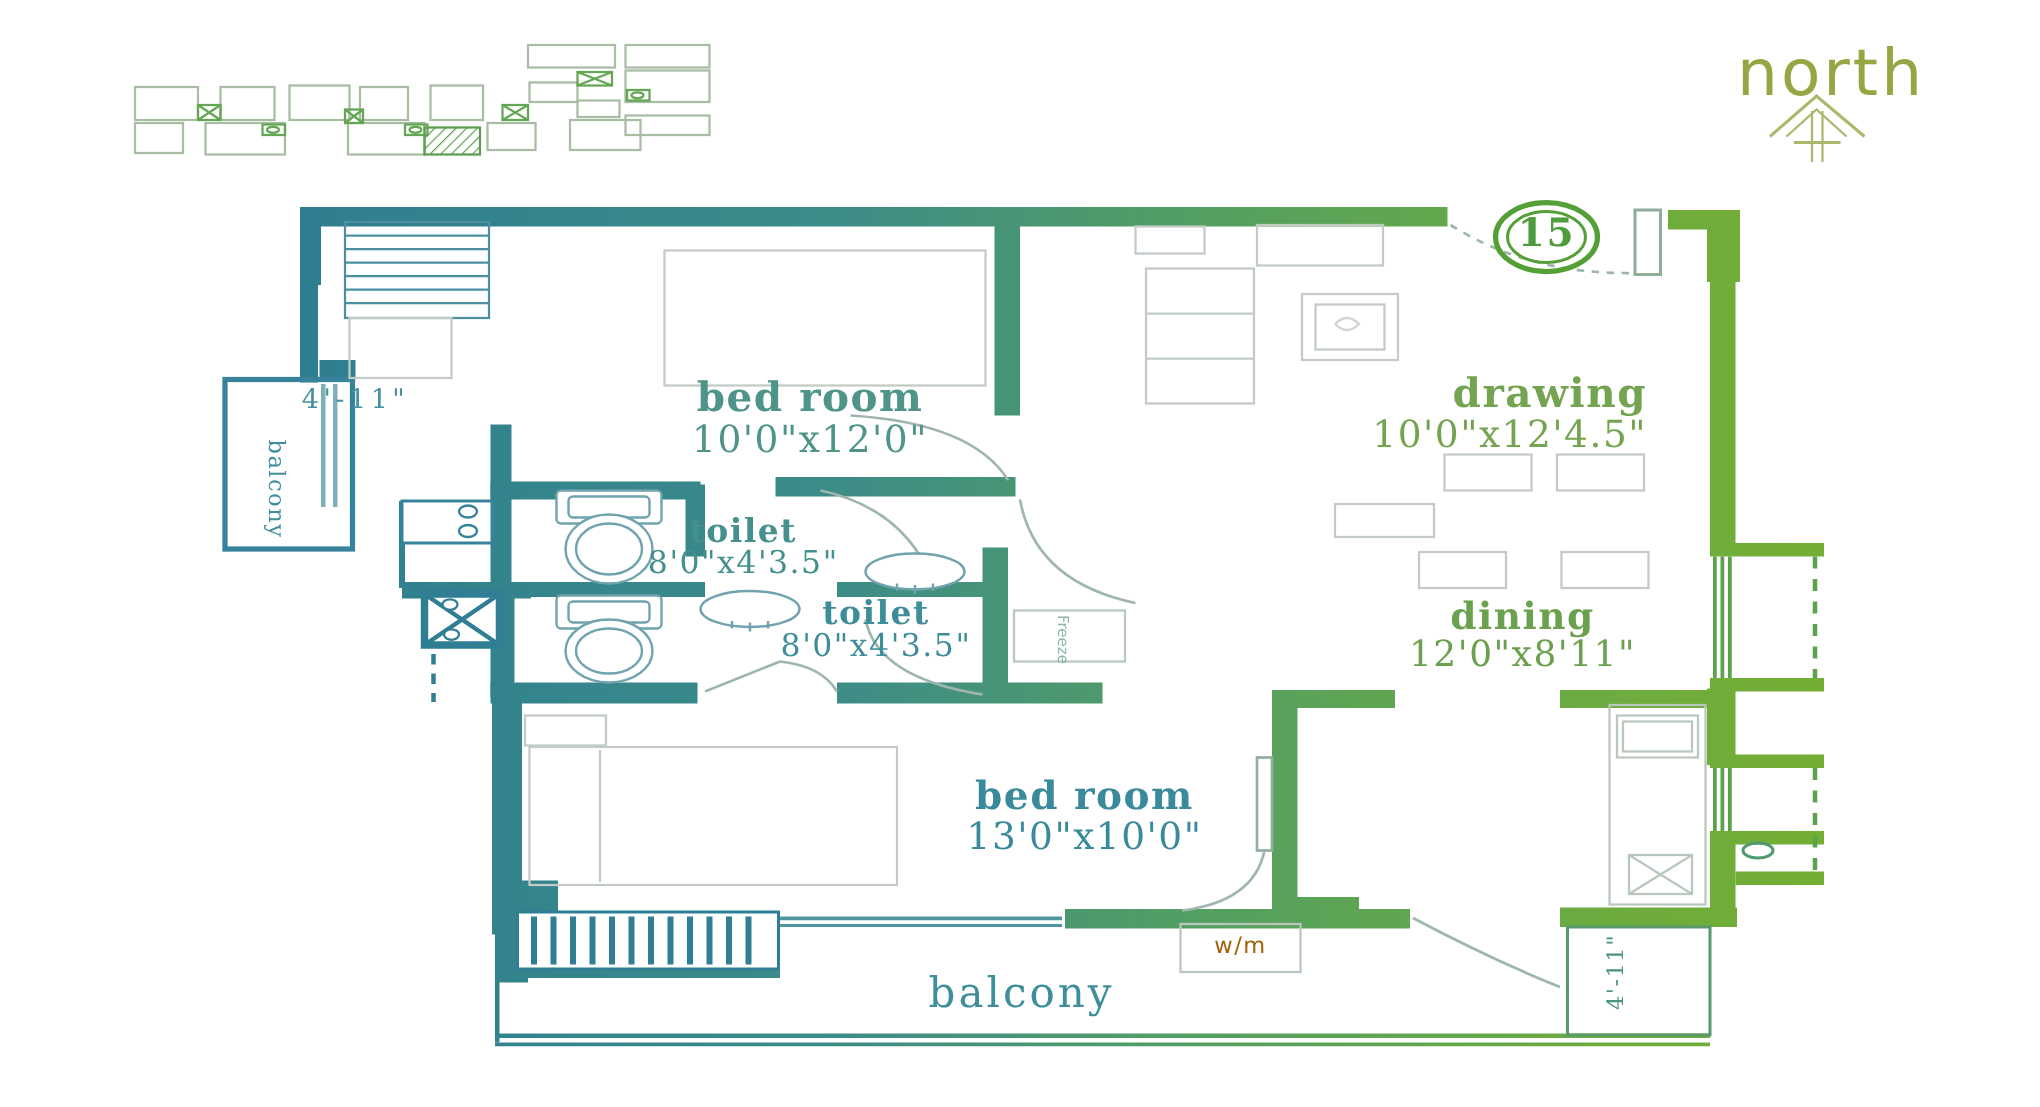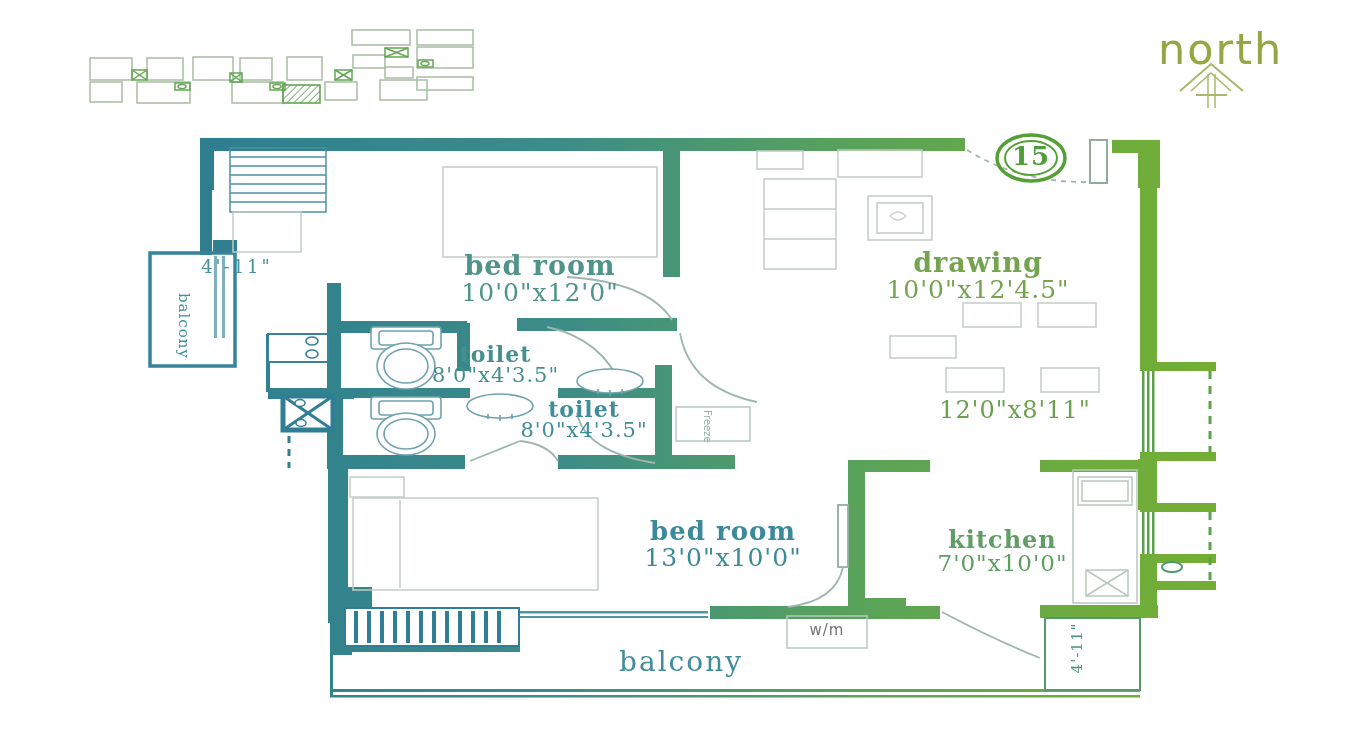--- a/index.html
+++ b/index.html
@@ -4,37 +4,37 @@
 <style>
   html,body{margin:0;padding:0;background:#fff;}
   .plan{position:relative;width:1360px;height:738px;background:#ffffff;overflow:hidden;
         font-family:"DejaVu Serif", serif;}
   svg{position:absolute;left:0;top:0;}
   .label{position:absolute;text-align:center;line-height:1.02;letter-spacing:1px;}
   .label .nm{display:block;font-weight:bold;}
   .label .dm{display:block;}
   .lbl-bed1{left:420px;top:252px;width:240px;color:#4e9488;font-size:27px;}
   .lbl-bed1 .dm{font-size:25px;}
-  .lbl-drawing{left:858px;top:249px;width:240px;color:#74a44f;font-size:27px;}
+  .lbl-drawing{left:858px;top:249px;width:240px;color:#74a44f;font-size:27px;text-align:right;}
   .lbl-drawing .dm{font-size:25px;}
   .lbl-dining{left:900px;top:398px;width:230px;color:#6ba14e;font-size:25px;}
   .lbl-dining .dm{font-size:24px;}
   .lbl-toilet1{left:413px;top:343px;width:165px;color:#44908f;font-size:22px;}
   .lbl-toilet1 .dm{font-size:21px;}
   .lbl-toilet2{left:500px;top:398px;width:168px;color:#3f8d99;font-size:22px;}
   .lbl-toilet2 .dm{font-size:21px;}
   .lbl-bed2{left:603px;top:518px;width:240px;color:#3a8a9b;font-size:26px;}
   .lbl-bed2 .dm{font-size:25px;}
   .lbl-kitchen{left:890px;top:528px;width:225px;color:#619e66;font-size:24px;}
   .lbl-kitchen .dm{font-size:23px;}
   .lbl-balc-left-dim{left:187px;top:258px;width:100px;color:#45919e;font-size:18px;letter-spacing:3px;}
   .lbl-balc-left{left:176px;top:286px;height:80px;color:#3f8e9b;font-size:15px;
                  writing-mode:vertical-rl;letter-spacing:1px;}
   .lbl-balc-bottom{left:581px;top:648px;width:200px;color:#3f8e9b;font-size:28px;letter-spacing:2px;}
-  .lbl-wm{left:787px;top:623px;width:80px;color:#737373;font-size:15px;
+  .lbl-wm{left:787px;top:623px;width:80px;color:#a16207;font-size:15px;
           font-family:"DejaVu Sans",sans-serif;}
   .lbl-freeze{left:702px;top:409px;height:34px;color:#8fb3ab;font-size:10px;
               writing-mode:vertical-rl;font-family:"DejaVu Sans",sans-serif;letter-spacing:0;}
   .lbl-balc-kit-dim{left:1042px;top:640px;width:72px;height:16px;color:#4a9380;font-size:15px;
                     transform:rotate(-90deg);letter-spacing:1px;}
   .lbl-north{left:1158px;top:28px;width:115px;color:#95a643;font-size:43px;
              font-family:"DejaVu Sans",sans-serif;letter-spacing:2px;}
   .lbl-unit{left:1001px;top:143px;width:60px;color:#4f9c3c;font-size:26px;font-weight:bold;}
 </style>
 </head>
@@ -308,37 +308,34 @@
 
 <div class="label lbl-bed1">
   <span class="nm">bed room</span>
   <span class="dm">10'0"x12'0"</span>
 </div>
 <div class="label lbl-drawing">
   <span class="nm">drawing</span>
   <span class="dm">10'0"x12'4.5"</span>
 </div>
 <div class="label lbl-dining">
+  <span class="nm">dining</span>
   <span class="dm">12'0"x8'11"</span>
 </div>
 <div class="label lbl-toilet1">
   <span class="nm">toilet</span>
   <span class="dm">8'0"x4'3.5"</span>
 </div>
 <div class="label lbl-toilet2">
   <span class="nm">toilet</span>
   <span class="dm">8'0"x4'3.5"</span>
 </div>
 <div class="label lbl-bed2">
   <span class="nm">bed room</span>
   <span class="dm">13'0"x10'0"</span>
-</div>
-<div class="label lbl-kitchen">
-  <span class="nm">kitchen</span>
-  <span class="dm">7'0"x10'0"</span>
 </div>
 <div class="label lbl-balc-left-dim">4'-11"</div>
 <div class="label lbl-balc-left">balcony</div>
 <div class="label lbl-balc-bottom">balcony</div>
 <div class="label lbl-wm">w/m</div>
 <div class="label lbl-freeze">Freeze</div>
 <div class="label lbl-balc-kit-dim">4'-11"</div>
 <div class="label lbl-north">north</div>
 <div class="label lbl-unit">15</div>
 

